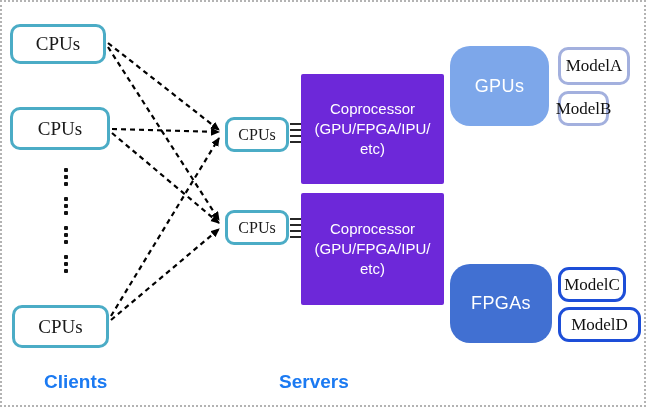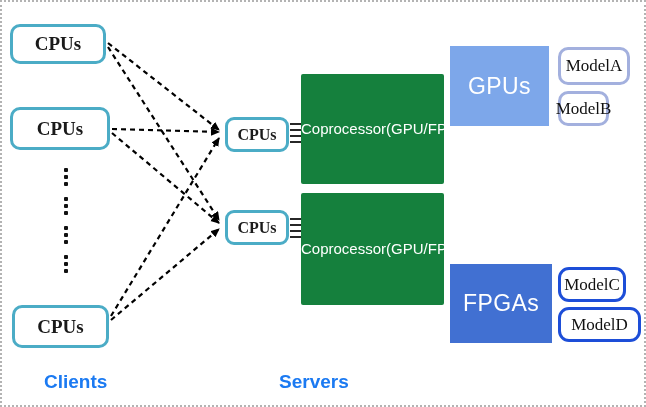--- a/index.html
+++ b/index.html
@@ -4,27 +4,27 @@
 <style>
   html,body{margin:0;padding:0;background:#fff;}
   .canvas{
     position:relative;width:646px;height:407px;background:#ffffff;
     border:2px dotted #b3b3b3;box-sizing:border-box;overflow:hidden;
     font-family:"Liberation Sans","DejaVu Sans",sans-serif;
   }
   .node{position:absolute;display:flex;align-items:center;justify-content:center;
     box-sizing:border-box;text-align:center;}
   .cpu{background:#fff;border:3px solid #4bacc6;border-radius:10px;
-    font-family:"Liberation Serif","DejaVu Serif",serif;color:#1a1a1a;font-weight:bold;}
+    font-family:"Liberation Serif","DejaVu Serif",serif;color:#1a1a1a;}
   .client-cpu{font-size:19px;}
   .server-cpu{font-size:16px;border-radius:9px;}
-  .coproc{background:#15803d;color:#fff;font-size:15px;line-height:20px;border-radius:2px;
-    flex-direction:row;justify-content:space-between;}
+  .coproc{background:#6d28d9;color:#fff;font-size:15px;line-height:20px;border-radius:2px;
+    flex-direction:column;}
   .coproc span{display:block;}
-  .accel{border-radius:0;color:#fff;font-size:23px;letter-spacing:0.4px;}
+  .accel{border-radius:20px;color:#fff;font-size:18px;letter-spacing:0.4px;}
   .accel.gpus{background:#7da7ea;}
   .accel.fpgas{background:#4170d2;}
   .model{background:#fff;border-radius:10px;color:#111;
     font-family:"Liberation Serif","DejaVu Serif",serif;font-size:17px;}
   .model.light{border:3px solid #a3b0de;}
   .model.strong{border:3px solid #1d4ed8;border-radius:11px;}
   .section-label{position:absolute;color:#1b7af2;font-weight:bold;font-size:19px;}
   .connector-svg{position:absolute;left:0;top:0;width:646px;height:407px;
     pointer-events:none;}
   .ellipsis{position:absolute;left:62px;top:166px;display:flex;flex-direction:column;gap:11px;}

